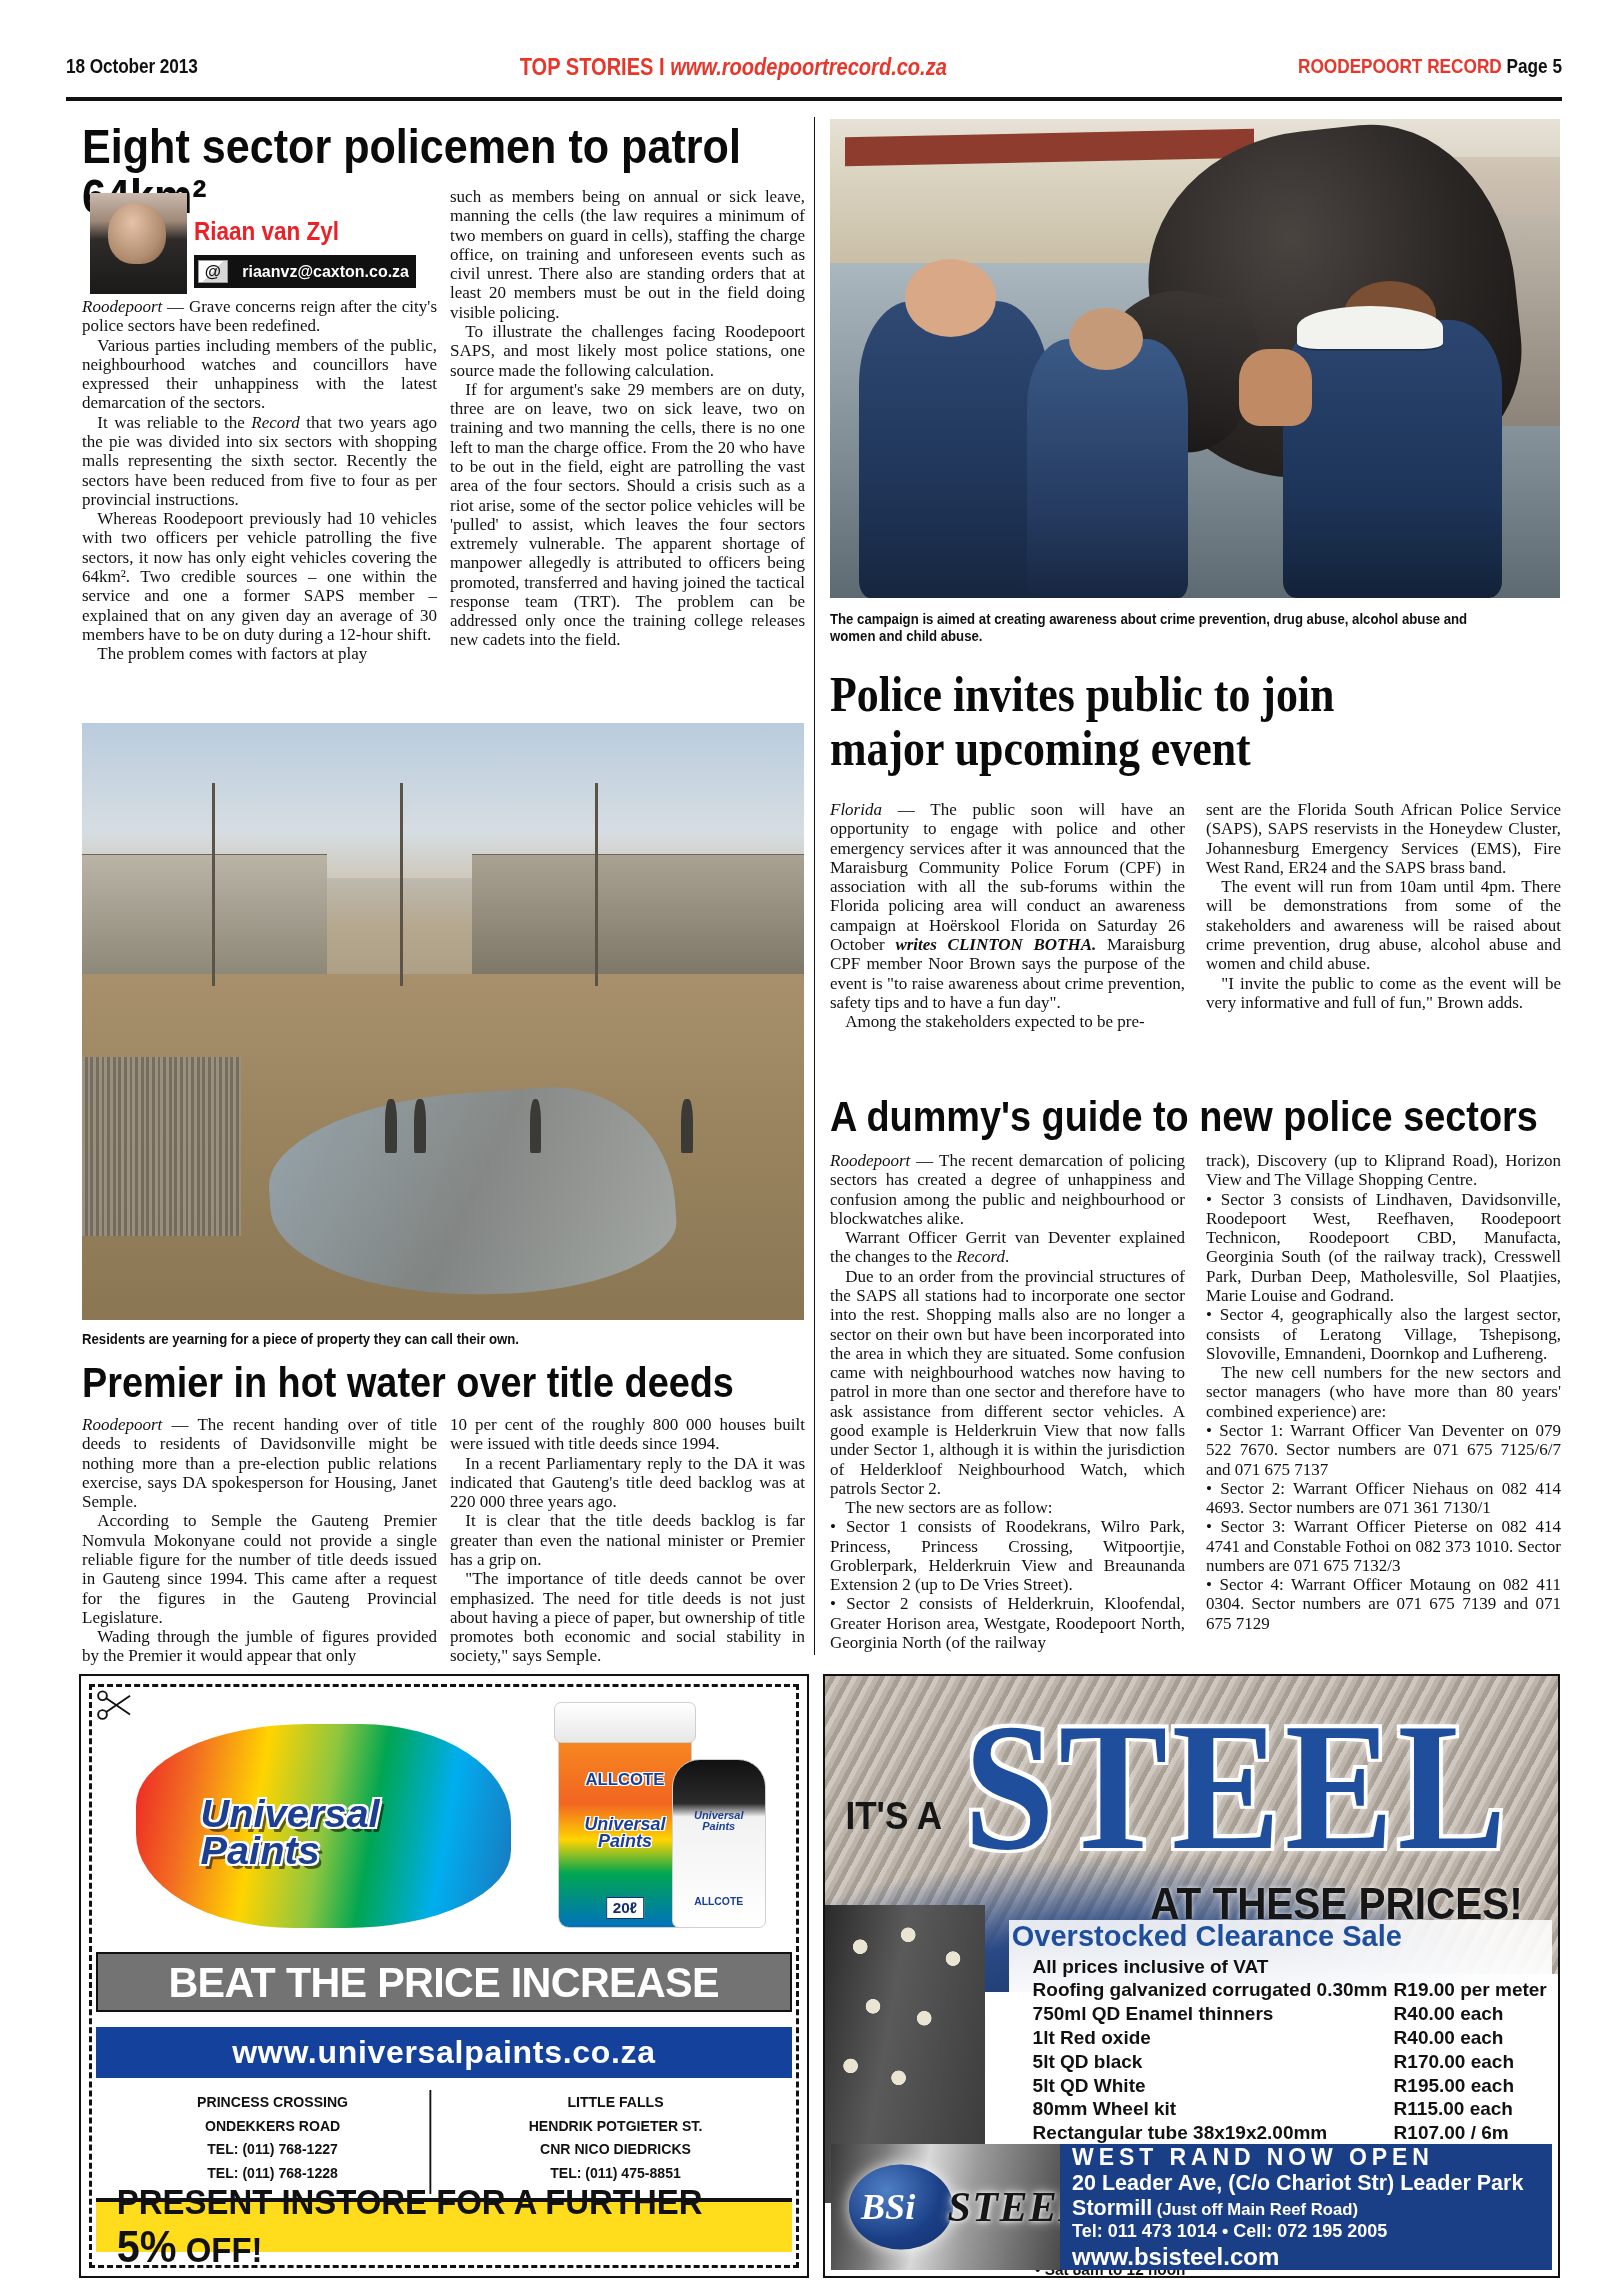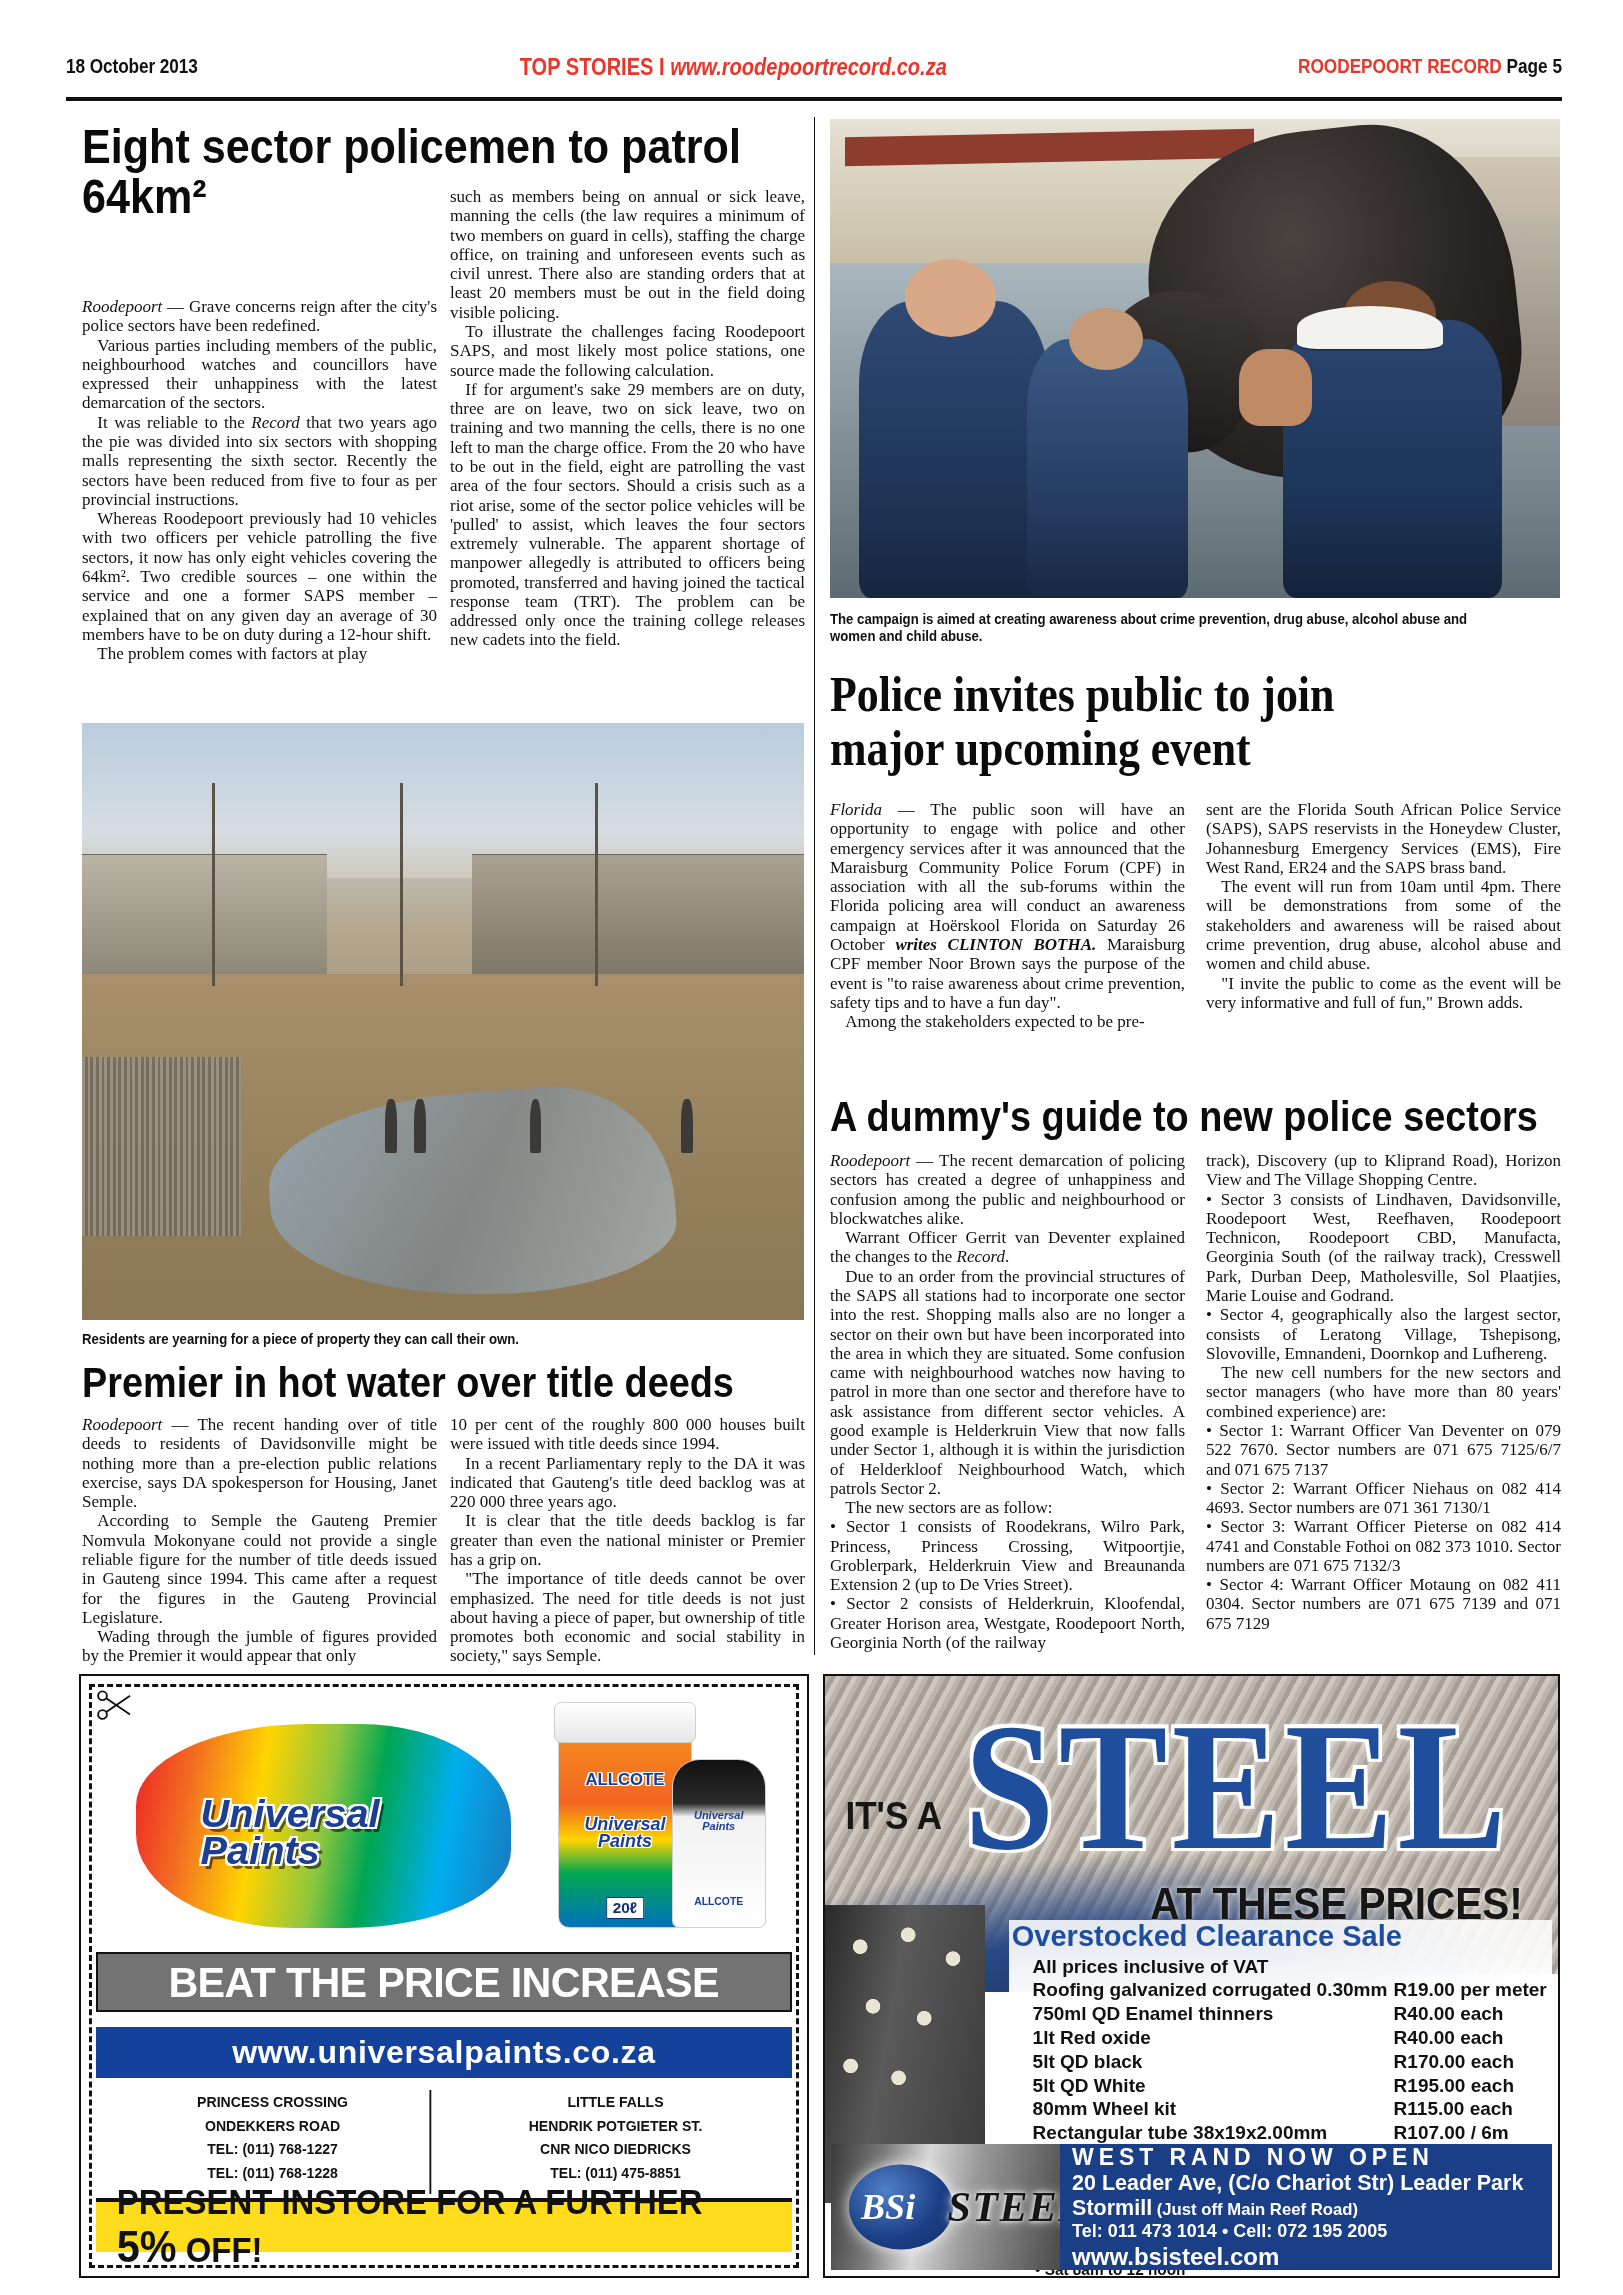--- a/index.html
+++ b/index.html
@@ -399,20 +399,30 @@
 
   <div class="masthead">
     <div class="mh-date">18 October 2013</div>
     <div class="mh-center"><span>TOP STORIES I </span><span class="url">www.roodepoortrecord.co.za</span></div>
     <div class="mh-right"><span class="rr">ROODEPOORT RECORD</span><span class="pg"> Page 5</span></div>
   </div>
   <div class="mh-rule"></div>
 
   <div class="hl-sans" style="position:absolute;left:82px;top:122px;width:902px;font-size:49px;">Eight sector policemen to patrol 64km²</div>
 
+  <div style="position:absolute;left:90px;top:193px;width:326px;height:101px;">
+    <div style="position:absolute;left:0;top:0;width:97px;height:101px;background:linear-gradient(180deg,#cbb9ad 0%,#9e8878 28%,#2e2b29 46%,#1b1a19 100%);">
+      <div style="position:absolute;left:18px;top:9.7px;width:58px;height:61px;border-radius:48% 48% 44% 44%;background:radial-gradient(ellipse at 42% 32%,#e4c3a8,#b28d70 62%,#7d5c45 100%);"></div>
+    </div>
+    <div style="position:absolute;left:104px;top:23.6px;font-family:'Liberation Sans',sans-serif;font-weight:bold;font-size:25px;color:#ec2127;transform:scaleX(.9);transform-origin:left;">Riaan van Zyl</div>
+    <div style="position:absolute;left:104px;top:62px;width:222px;height:33px;background:#111;display:flex;align-items:center;">
+      <span style="display:inline-block;width:32px;height:23.6px;margin-left:4.2px;background:linear-gradient(135deg,#fff 50%,#d8d8d8 50%);border:0.7px solid #999;position:relative;color:#111;font-family:'Liberation Sans',sans-serif;font-weight:bold;font-size:16.7px;text-align:center;line-height:22px;">@</span>
+      <span style="margin-left:7px;font-family:'Liberation Sans',sans-serif;font-weight:bold;font-size:17.4px;color:#fff;transform:scaleX(.92);">riaanvz@caxton.co.za</span>
+    </div>
+  </div>
 
   <div class="body-col" style="position:absolute;left:82px;top:297px;width:355px;">
     <p class="first"><span class="dateline">Roodepoort</span><span> — Grave concerns reign after the city's police sectors have been redefined.</span></p>
     <p>Various parties including members of the public, neighbourhood watches and councillors have expressed their unhappiness with the latest demarcation of the sectors.</p>
     <p><span>It was reliable to the </span><span class="it">Record</span><span> that two years ago the pie was divided into six sectors with shopping malls representing the sixth sector. Recently the sectors have been reduced from five to four as per provincial instructions.</span></p>
     <p>Whereas Roodepoort previously had 10 vehicles with two officers per vehicle patrolling the five sectors, it now has only eight vehicles covering the 64km². Two credible sources – one within the service and one a former SAPS member – explained that on any given day an average of 30 members have to be on duty during a 12-hour shift.</p>
     <p>The problem comes with factors at play</p>
   </div>
 
   <div class="body-col" style="position:absolute;left:450px;top:187px;width:355px;">

